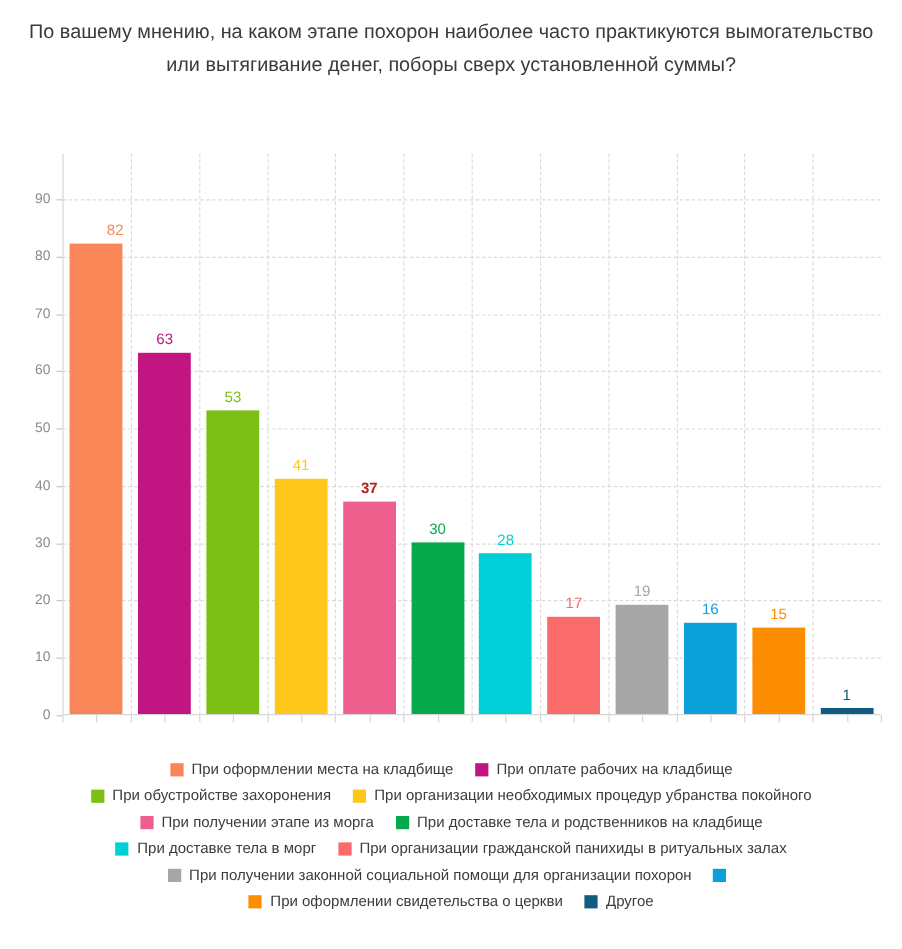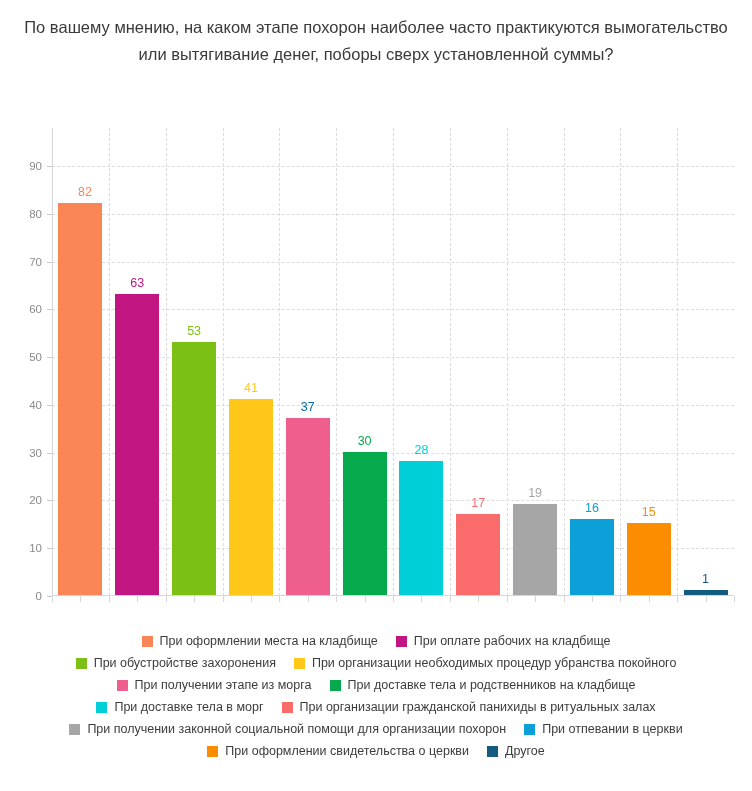--- a/index.html
+++ b/index.html
@@ -217,29 +217,29 @@
       <div class="xtick-mark" style="left: 454.667px;"></div>
       <div class="xtick-mark" style="left: 483.083px;"></div>
       <div class="xtick-mark" style="left: 511.5px;"></div>
       <div class="xtick-mark" style="left: 539.917px;"></div>
       <div class="xtick-mark" style="left: 568.333px;"></div>
       <div class="xtick-mark" style="left: 596.75px;"></div>
       <div class="xtick-mark" style="left: 625.167px;"></div>
       <div class="xtick-mark" style="left: 653.583px;"></div>
       <div class="xtick-mark" style="left: 682px;"></div>
       <div class="bar" title="При оформлении места на кладбище: 82" style="left: 6.41667px; width: 44px; height: 391.592px; background: rgb(250, 133, 86);"></div>
-      <div class="bar-value" style="left: 33px; bottom: 396.592px; color: rgb(250, 133, 86);">82</div>
+      <div class="bar-value" style="left: 44px; bottom: 396.592px; color: rgb(250, 133, 86);">82</div>
       <div class="bar" title="При оплате рабочих на кладбище: 63" style="left: 63.25px; width: 44px; height: 300.857px; background: rgb(193, 21, 129);"></div>
       <div class="bar-value" style="left: 85.25px; bottom: 305.857px; color: rgb(193, 21, 129);">63</div>
       <div class="bar" title="При обустройстве захоронения: 53" style="left: 120.083px; width: 44px; height: 253.102px; background: rgb(124, 191, 21);"></div>
       <div class="bar-value" style="left: 142.083px; bottom: 258.102px; color: rgb(124, 191, 21);">53</div>
       <div class="bar" title="При организации необходимых процедур убранства покойного: 41" style="left: 176.917px; width: 44px; height: 195.796px; background: rgb(255, 199, 26);"></div>
       <div class="bar-value" style="left: 198.917px; bottom: 200.796px; color: rgb(255, 199, 26);">41</div>
       <div class="bar" title="При получении тела из морга: 37" style="left: 233.75px; width: 44px; height: 176.694px; background: rgb(238, 95, 142);"></div>
-      <div class="bar-value" style="left: 255.75px; bottom: 181.694px; color: #0369a1;">37</div>
+      <div class="bar-value" style="left: 255.75px; bottom: 181.694px; color: #b91c1c; font-weight: bold;">37</div>
       <div class="bar" title="При доставке тела и родственников на кладбище: 30" style="left: 290.583px; width: 44px; height: 143.265px; background: rgb(6, 169, 75);"></div>
       <div class="bar-value" style="left: 312.583px; bottom: 148.265px; color: rgb(6, 169, 75);">30</div>
       <div class="bar" title="При доставке тела в морг: 28" style="left: 347.417px; width: 44px; height: 133.714px; background: rgb(0, 207, 216);"></div>
       <div class="bar-value" style="left: 369.417px; bottom: 138.714px; color: rgb(0, 207, 216);">28</div>
       <div class="bar" title="При организации гражданской панихиды в ритуальных залах: 17" style="left: 404.25px; width: 44px; height: 81.1837px; background: rgb(250, 107, 107);"></div>
       <div class="bar-value" style="left: 426.25px; bottom: 86.1837px; color: rgb(250, 107, 107);">17</div>
       <div class="bar" title="При получении законной социальной помощи для организации похорон: 19" style="left: 461.083px; width: 44px; height: 90.7347px; background: rgb(166, 166, 166);"></div>
       <div class="bar-value" style="left: 483.083px; bottom: 95.7347px; color: rgb(166, 166, 166);">19</div>
       <div class="bar" title="При отпевании в церкви: 16" style="left: 517.917px; width: 44px; height: 76.4082px; background: rgb(12, 160, 216);"></div>
       <div class="bar-value" style="left: 539.917px; bottom: 81.4082px; color: rgb(12, 160, 216);">16</div>
@@ -290,21 +290,20 @@
           <span class="legend-label">При организации гражданской панихиды в ритуальных залах</span>
         </div>
       </div>
       <div class="legend-row">
         <div class="legend-item">
           <span class="legend-swatch" style="background: rgb(166, 166, 166);"></span>
           <span class="legend-label">При получении законной социальной помощи для организации похорон</span>
         </div>
         <div class="legend-item">
           <span class="legend-swatch" style="background: rgb(12, 160, 216);"></span>
-          <span class="legend-label">При отпевании в церкви</span>
         </div>
       </div>
       <div class="legend-row">
         <div class="legend-item">
           <span class="legend-swatch" style="background: rgb(253, 141, 0);"></span>
           <span class="legend-label">При оформлении свидетельства о церкви</span>
         </div>
         <div class="legend-item">
           <span class="legend-swatch" style="background: rgb(17, 92, 127);"></span>
           <span class="legend-label">Другое</span>

